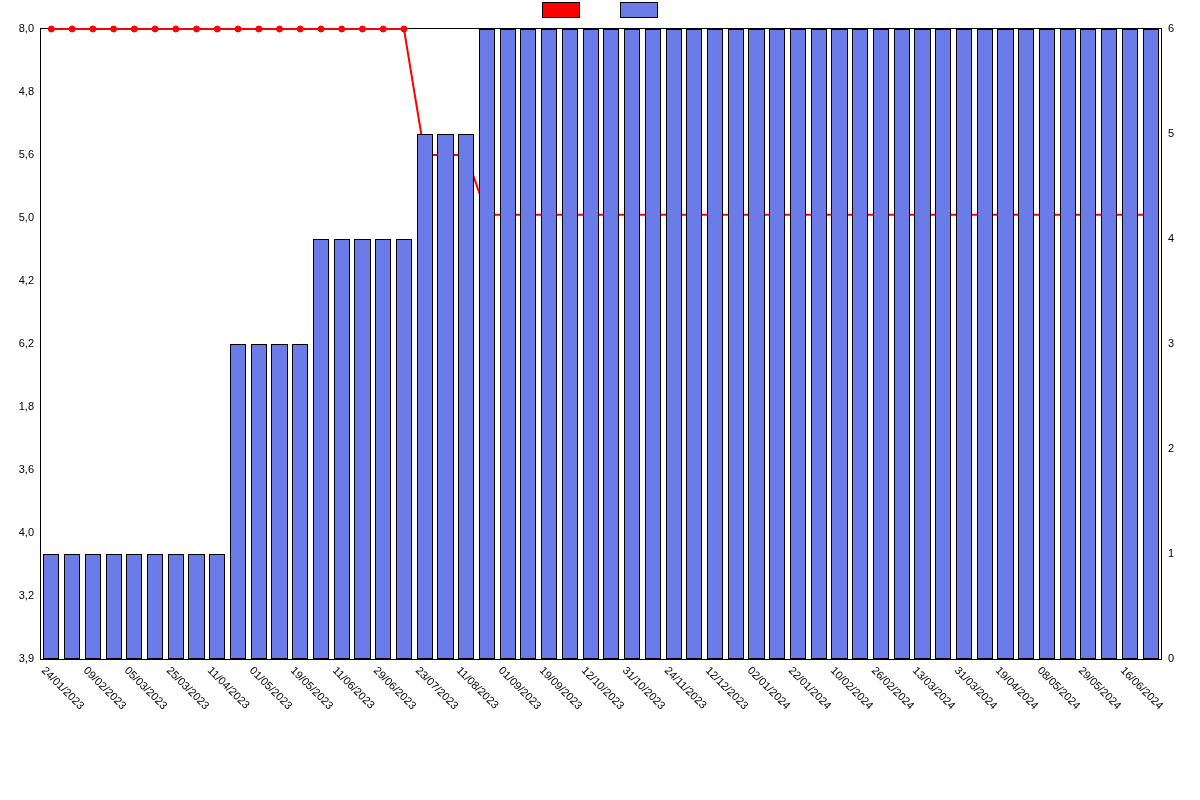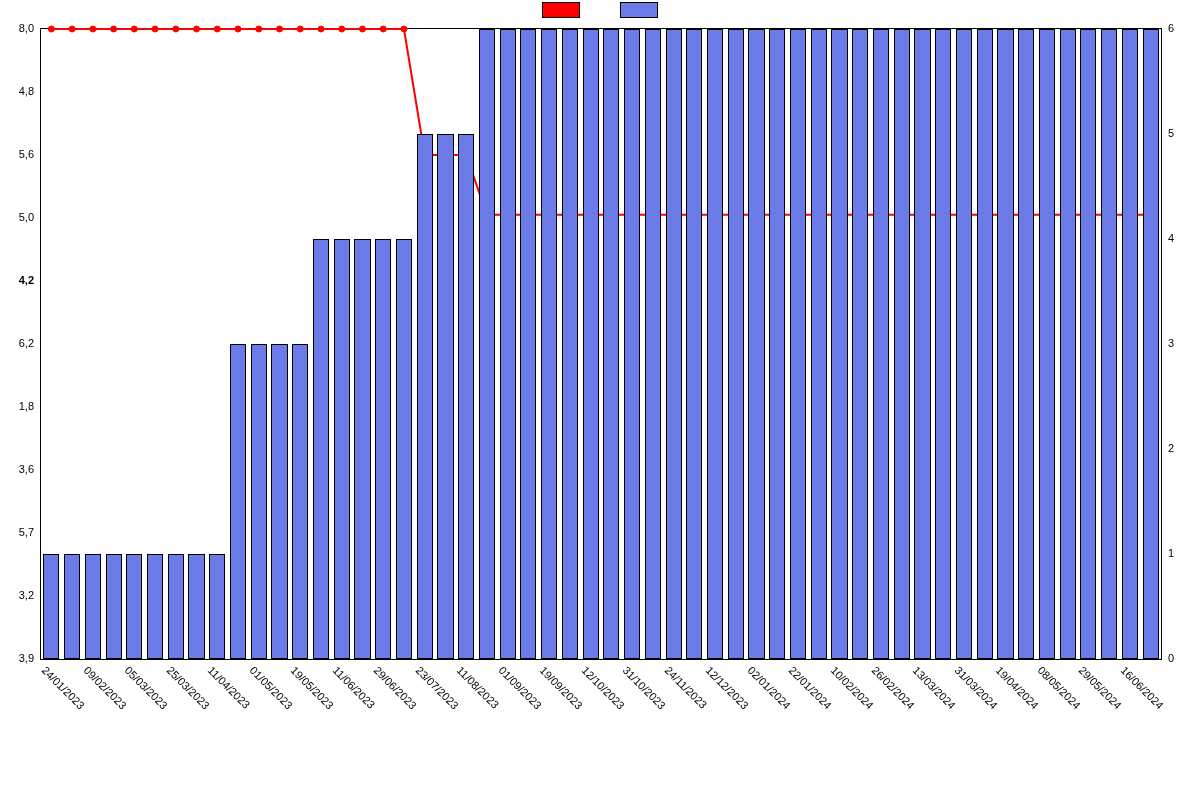--- a/index.html
+++ b/index.html
@@ -131,25 +131,25 @@
     </span>
     <span>
       <span class="legend-swatch swatch-blue"></span>
       <span></span>
     </span>
   </div>
 
   <div id="yaxis-left">
       <div class="ytick" style="top: 630px;">3,9</div>
       <div class="ytick" style="top: 567px;">3,2</div>
-      <div class="ytick" style="top: 504px;">5,7</div>
+      <div class="ytick" style="top: 504px;">4,0</div>
       <div class="ytick" style="top: 441px;">3,6</div>
       <div class="ytick" style="top: 378px;">1,8</div>
       <div class="ytick" style="top: 315px;">6,2</div>
-      <div class="ytick" style="top: 252px; font-weight: bold;">4,2</div>
+      <div class="ytick" style="top: 252px;">4,2</div>
       <div class="ytick" style="top: 189px;">5,0</div>
       <div class="ytick" style="top: 126px;">5,6</div>
       <div class="ytick" style="top: 63px;">4,8</div>
       <div class="ytick" style="top: 0px;">8,0</div>
     </div>
   <div id="yaxis-right">
       <div class="ytick" style="top: 630px;">0</div>
       <div class="ytick" style="top: 525px;">1</div>
       <div class="ytick" style="top: 420px;">2</div>
       <div class="ytick" style="top: 315px;">3</div>

